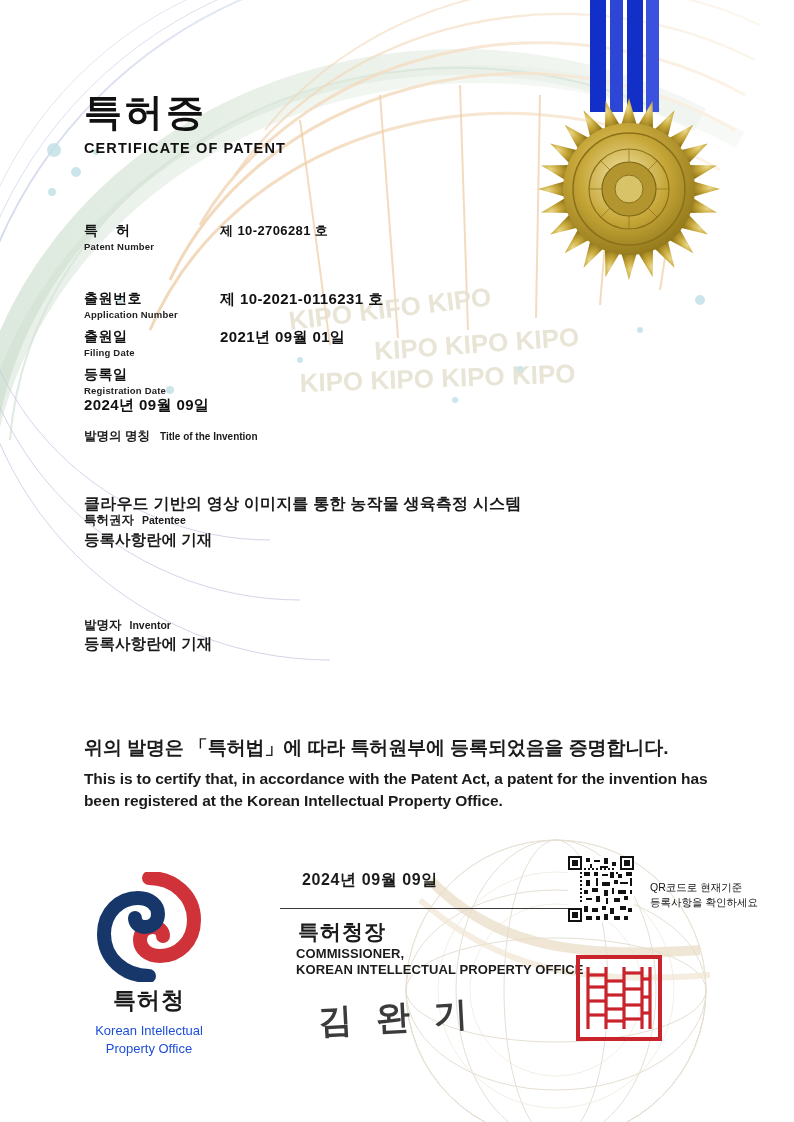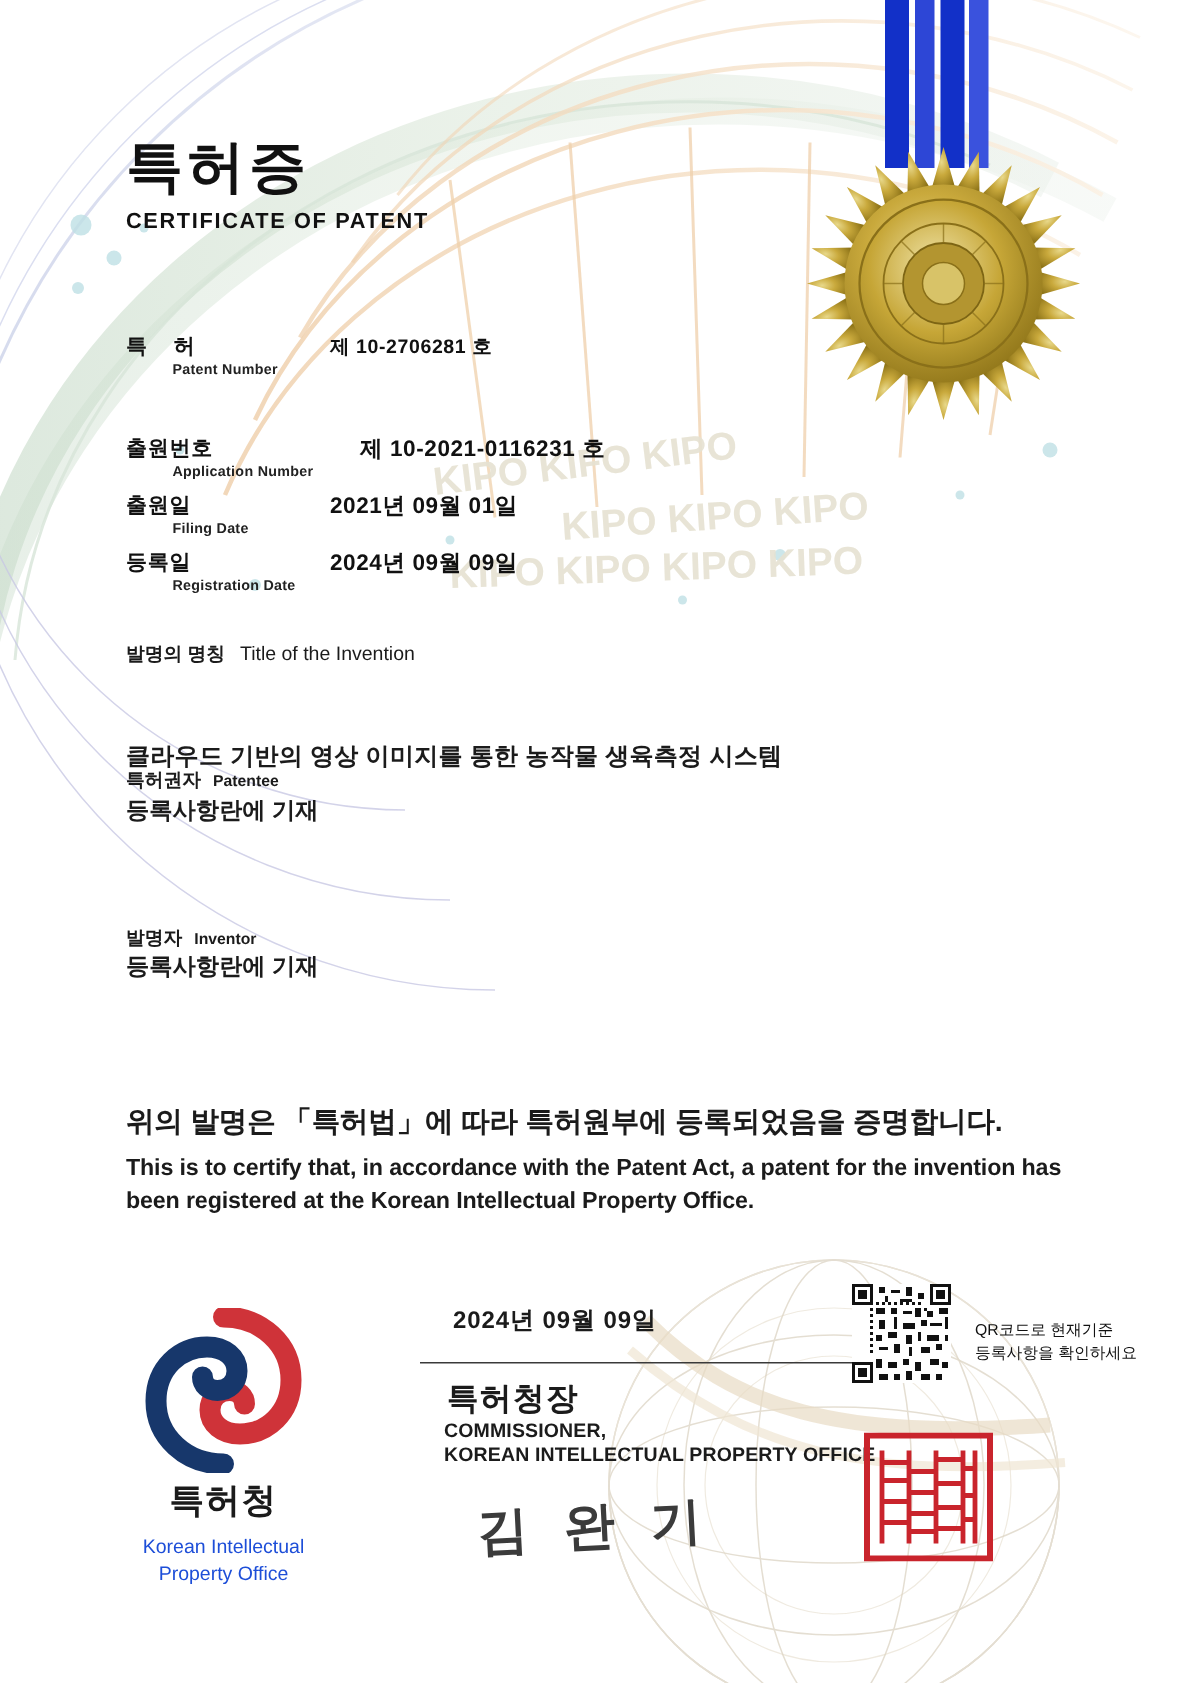--- a/index.html
+++ b/index.html
@@ -83,21 +83,20 @@
     color: #111;
     letter-spacing: 0.5px;
   }
   .lab-ko.spaced { letter-spacing: 7px; }
   .lab-en {
     font-size: 9.5px;
     font-weight: bold;
     color: #222;
     margin-top: 1px;
     letter-spacing: 0.2px;
-    margin-left: 31px;
   }
   .val {
     font-size: 15px;
     font-weight: bold;
     color: #111;
     letter-spacing: 0.4px;
   }
   .val.big {
     font-size: 13px;
   }
@@ -110,22 +109,22 @@
     display: flex;
     align-items: baseline;
     gap: 10px;
   }
   .inv-head .ko {
     font-size: 12.5px;
     font-weight: bold;
     text-align: center;
   }
   .inv-head .en {
-    font-size: 13px;
-    font-weight: normal;
+    font-size: 10px;
+    font-weight: bold;
   }
   .inv-title {
     position: absolute;
     left: 84px;
     top: 446px;
     font-size: 16px;
     font-weight: bold;
     letter-spacing: 0.2px;
     margin-top: 48px;
   }
@@ -458,37 +457,37 @@
   </div>
 
   <div class="field" style="left:84px; top:222px;">
     <div class="field-labels">
       <div class="lab-ko spaced">특 허</div>
       <div class="lab-en">Patent Number</div>
     </div>
     <div class="val big">제 10-2706281 호</div>
   </div>
 
-  <div class="field" style="left:84px; top:290px;gap:20px;">
+  <div class="field" style="left:84px; top:290px;">
     <div class="field-labels">
       <div class="lab-ko">출원번호</div>
       <div class="lab-en">Application Number</div>
     </div>
     <div class="val">제 10-2021-0116231 호</div>
   </div>
 
   <div class="field" style="left:84px; top:328px;">
     <div class="field-labels">
       <div class="lab-ko">출원일</div>
       <div class="lab-en">Filing Date</div>
     </div>
     <div class="val">2021년 09월 01일</div>
   </div>
 
-  <div class="field" style="left:84px; top:366px;">
+  <div class="field" style="left:84px; top:366px;flex-direction:column;">
     <div class="field-labels">
       <div class="lab-ko">등록일</div>
       <div class="lab-en">Registration Date</div>
     </div>
     <div class="val">2024년 09월 09일</div>
   </div>
 
   <div class="inv-head">
     <span class="ko">발명의 명칭</span>
     <span class="en">Title of the Invention</span>

